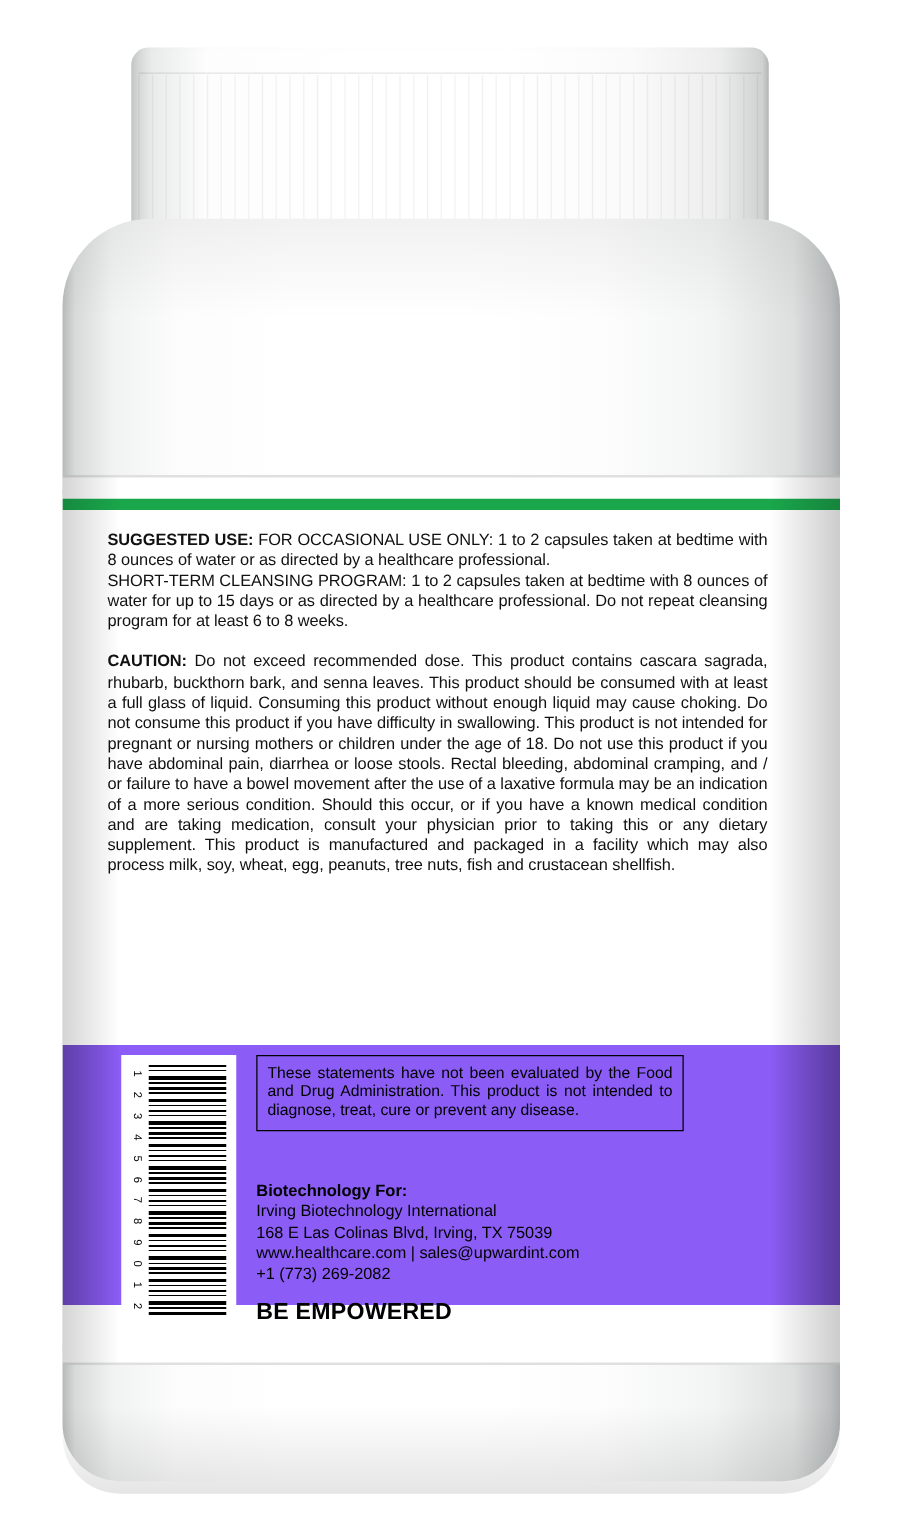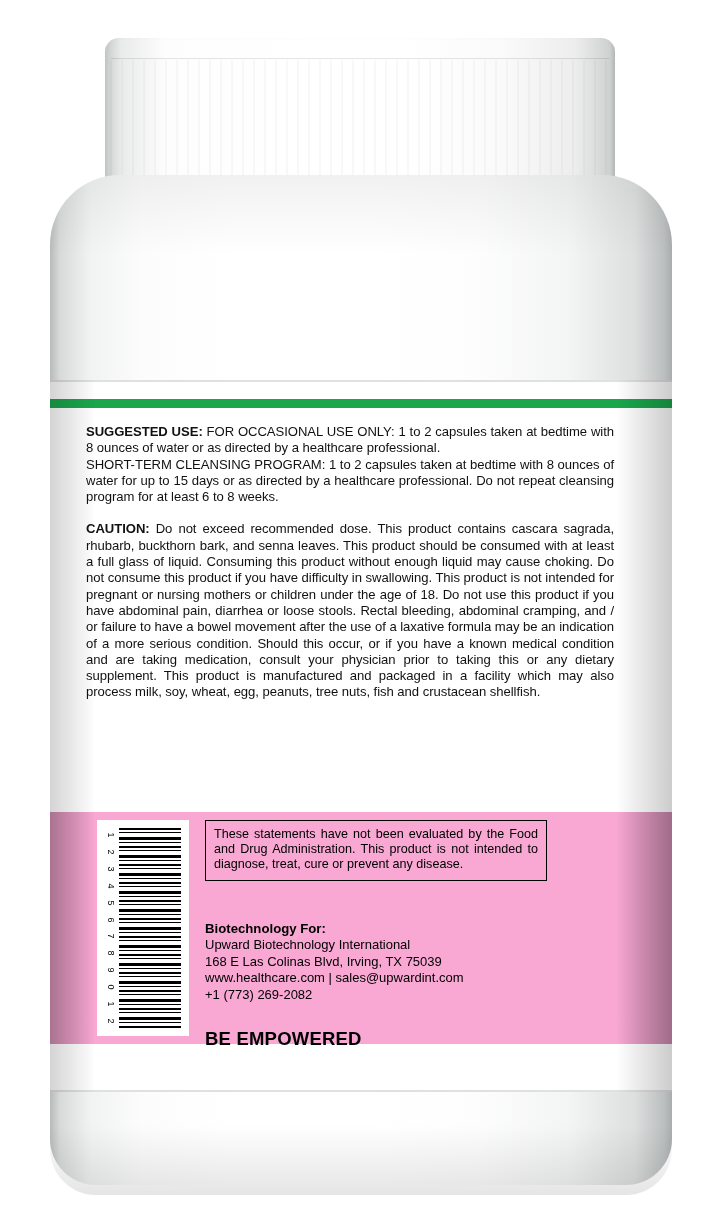--- a/index.html
+++ b/index.html
@@ -150,22 +150,22 @@
   }
   .para.gap { margin-top: 16px; }
   .para b { font-weight: bold; }
 
   
   .green-panel {
     position: absolute;
     left: 0;
     bottom: 48px;
     width: 622px;
-    height: 232px;
-    background: #f9a8d4;
+    height: 208px;
+    background: #8b5cf6;
   }
   .green-panel .shade-left {
     position: absolute; left: 0; top: 0;
     width: 46px; height: 100%;
     background: linear-gradient(to right, rgba(0,0,0,0.18), rgba(0,0,0,0));
   }
   .green-panel .shade-right {
     position: absolute; right: 0; top: 0;
     width: 56px; height: 100%;
     background: linear-gradient(to left, rgba(0,0,0,0.20), rgba(0,0,0,0));
@@ -250,21 +250,21 @@
   .mfg .mfg-title {
     font-size: 13.2px;
     font-weight: bold;
     line-height: 17px;
   }
   .mfg .mfg-line {
     font-size: 13px;
     line-height: 16.6px;
   }
   .mfg .slogan {
-    margin-top: 25px;
+    margin-top: 11px;
     font-size: 18.5px;
     font-weight: bold;
     letter-spacing: 0.2px;
   }
 
   
   .band {
     position: absolute;
     left: 0;
     width: 622px;
@@ -321,21 +321,21 @@
           <div class="bc-bars"></div>
         </div>
       </div>
 
       <div class="disclaimer-box">
         <p>These statements have not been evaluated by the Food and Drug Administration. This product is not intended to diagnose, treat, cure or prevent any disease.</p>
       </div>
 
       <div class="mfg">
         <div class="mfg-title">Biotechnology For:</div>
-        <div class="mfg-line">Upward Biotechnology International</div>
+        <div class="mfg-line">Irving Biotechnology International</div>
         <div class="mfg-line">168 E Las Colinas Blvd, Irving, TX 75039</div>
         <div class="mfg-line">www.healthcare.com | sales@upwardint.com</div>
         <div class="mfg-line">+1 (773) 269-2082</div>
         <div class="slogan">BE EMPOWERED</div>
       </div>
 
       <div class="shade-left"></div>
       <div class="shade-right"></div>
     </div>
 

